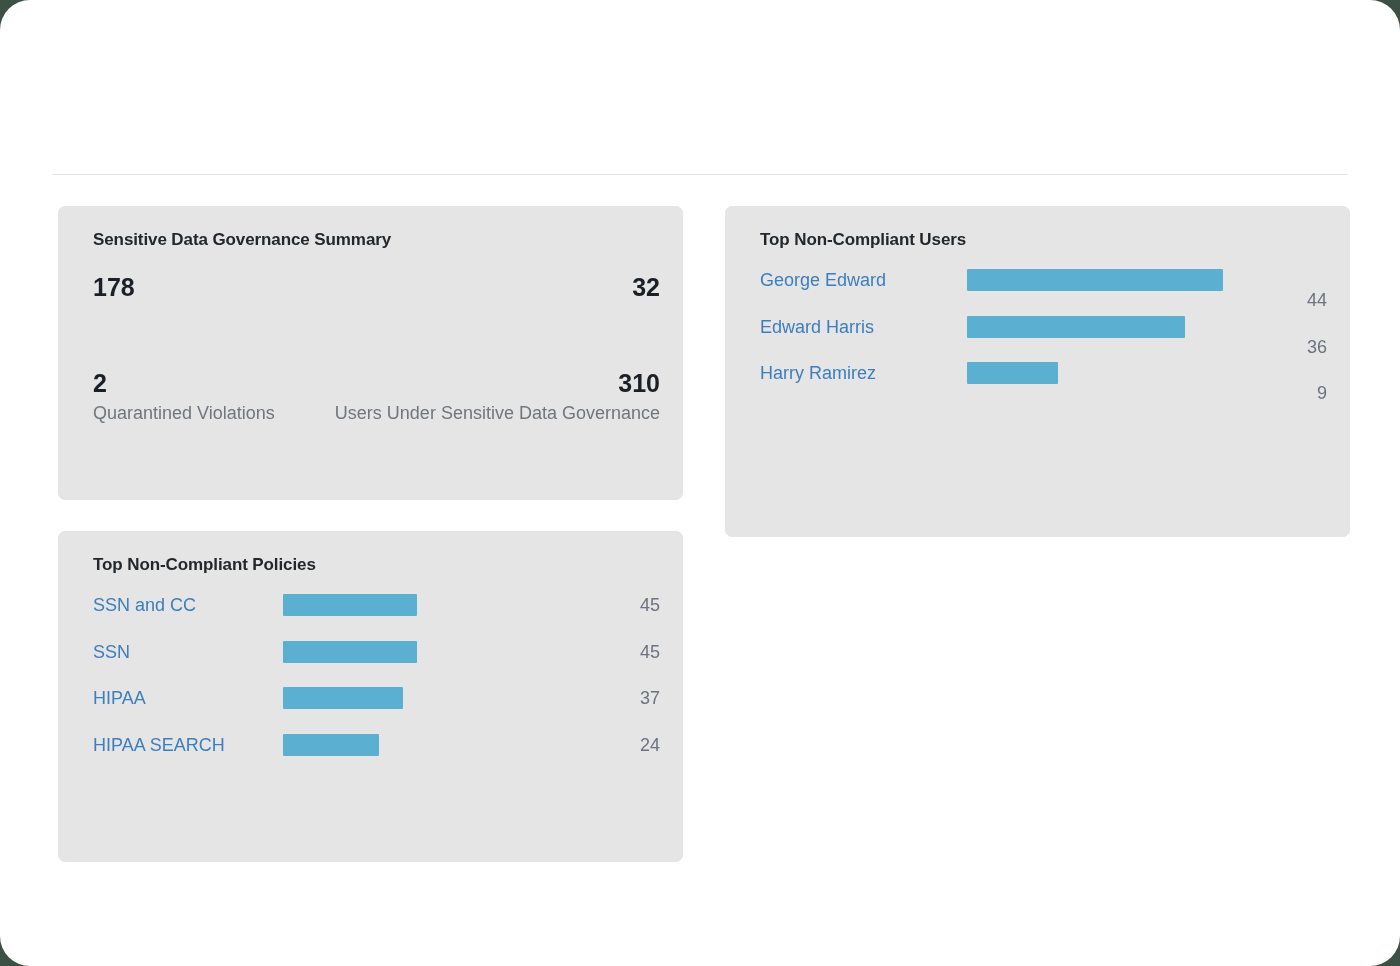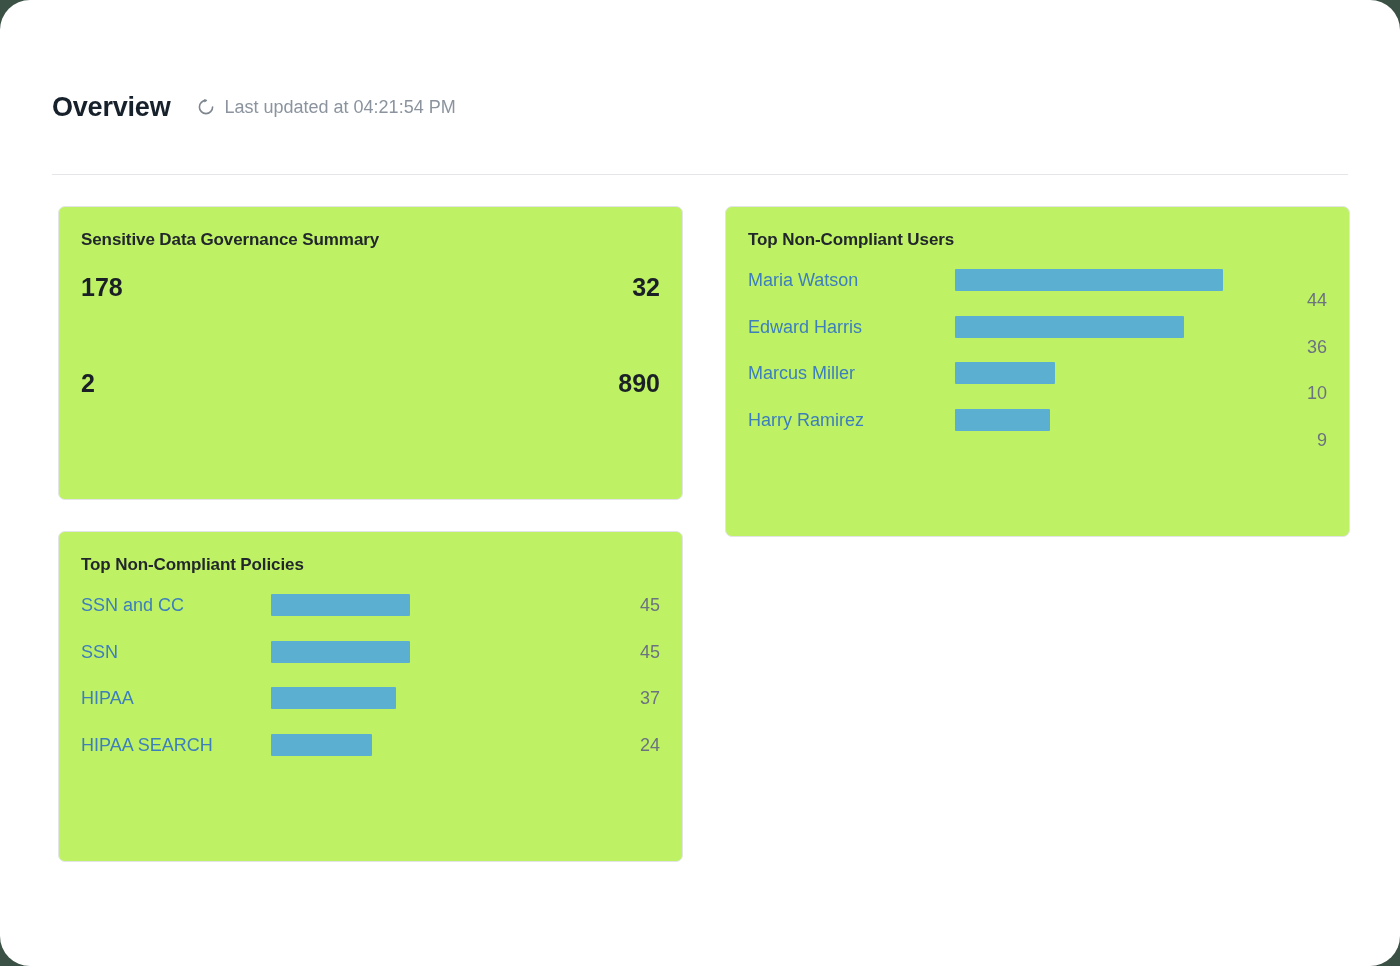--- a/index.html
+++ b/index.html
@@ -91,24 +91,24 @@
 
   .col {
     width: 625px;
     flex: 0 0 625px;
     display: flex;
     flex-direction: column;
     gap: 31px;
   }
 
   .card {
-    background: #bef264;
+    background: #e5e5e5;
     border: 1px solid #e2e4e6;
     border-radius: 7px;
-    padding: 22px 22px 24px 22px;
+    padding: 22px 22px 24px 34px;
   }
 
   .card-title {
     font-size: 17px;
     font-weight: bold;
     color: #22272c;
     line-height: 22px;
     letter-spacing: -0.1px;
     margin-bottom: 6px;
   }
@@ -192,30 +192,20 @@
   .policies-card .bar-value { width: 46px; }
 
   .users-card .bar-track { margin-right: 68px; }
   .policies-card .bar-track { margin-right: 48px; }
 </style>
 </head>
 <body>
 
 <div class="page">
 
-  <div class="header">
-    <div class="page-title">Overview</div>
-    <div class="updated-wrap">
-      <svg class="refresh-icon" viewBox="0 0 20 20">
-        <path d="M10 3.4 A6.6 6.6 0 1 0 16.6 10" fill="none" stroke="#7d858e" stroke-width="1.6" stroke-linecap="round"></path>
-        <path d="M8.1 2.1 L11.3 3.5 L8.4 5.4 Z" fill="#7d858e"></path>
-      </svg>
-      <div class="updated-text">Last updated at 04:21:54 PM</div>
-    </div>
-  </div>
 
   <div class="divider"></div>
 
   <div class="board">
     <div class="columns">
 
       <div class="col">
 
         <div class="card summary-card">
           <div class="card-title">Sensitive Data Governance Summary</div>
@@ -223,21 +213,25 @@
           <div class="stat-block">
             <div class="stat-values">
               <div class="stat-value">178</div>
               <div class="stat-value">32</div>
             </div>
           </div>
 
           <div class="stat-block second">
             <div class="stat-values">
               <div class="stat-value">2</div>
-              <div class="stat-value">890</div>
+              <div class="stat-value">310</div>
+            </div>
+            <div class="stat-labels">
+              <div class="stat-label">Quarantined Violations</div>
+              <div class="stat-label">Users Under Sensitive Data Governance</div>
             </div>
           </div>
         </div>
 
         <div class="card bar-card policies-card">
           <div class="card-title">Top Non-Compliant Policies</div>
           <div class="bar-list">
               <div class="bar-row">
                 <div class="bar-label">SSN and CC</div>
                 <div class="bar-track">
@@ -269,39 +263,32 @@
             </div>
         </div>
 
       </div>
 
       <div class="col">
         <div class="card bar-card users-card">
           <div class="card-title">Top Non-Compliant Users</div>
           <div class="bar-list">
               <div class="bar-row">
-                <div class="bar-label">Maria Watson</div>
+                <div class="bar-label">George Edward</div>
                 <div class="bar-track">
                   <div class="bar-fill" style="width: 100%; background: rgb(91, 175, 208);"></div>
                 </div>
                 <div class="bar-value">44</div>
               </div>
               <div class="bar-row">
                 <div class="bar-label">Edward Harris</div>
                 <div class="bar-track">
                   <div class="bar-fill" style="width: 85.27%; background: rgb(91, 175, 208);"></div>
                 </div>
                 <div class="bar-value">36</div>
-              </div>
-              <div class="bar-row">
-                <div class="bar-label">Marcus Miller</div>
-                <div class="bar-track">
-                  <div class="bar-fill" style="width: 37.41%; background: rgb(91, 175, 208);"></div>
-                </div>
-                <div class="bar-value">10</div>
               </div>
               <div class="bar-row">
                 <div class="bar-label">Harry Ramirez</div>
                 <div class="bar-track">
                   <div class="bar-fill" style="width: 35.57%; background: rgb(91, 175, 208);"></div>
                 </div>
                 <div class="bar-value">9</div>
               </div>
             </div>
         </div>

